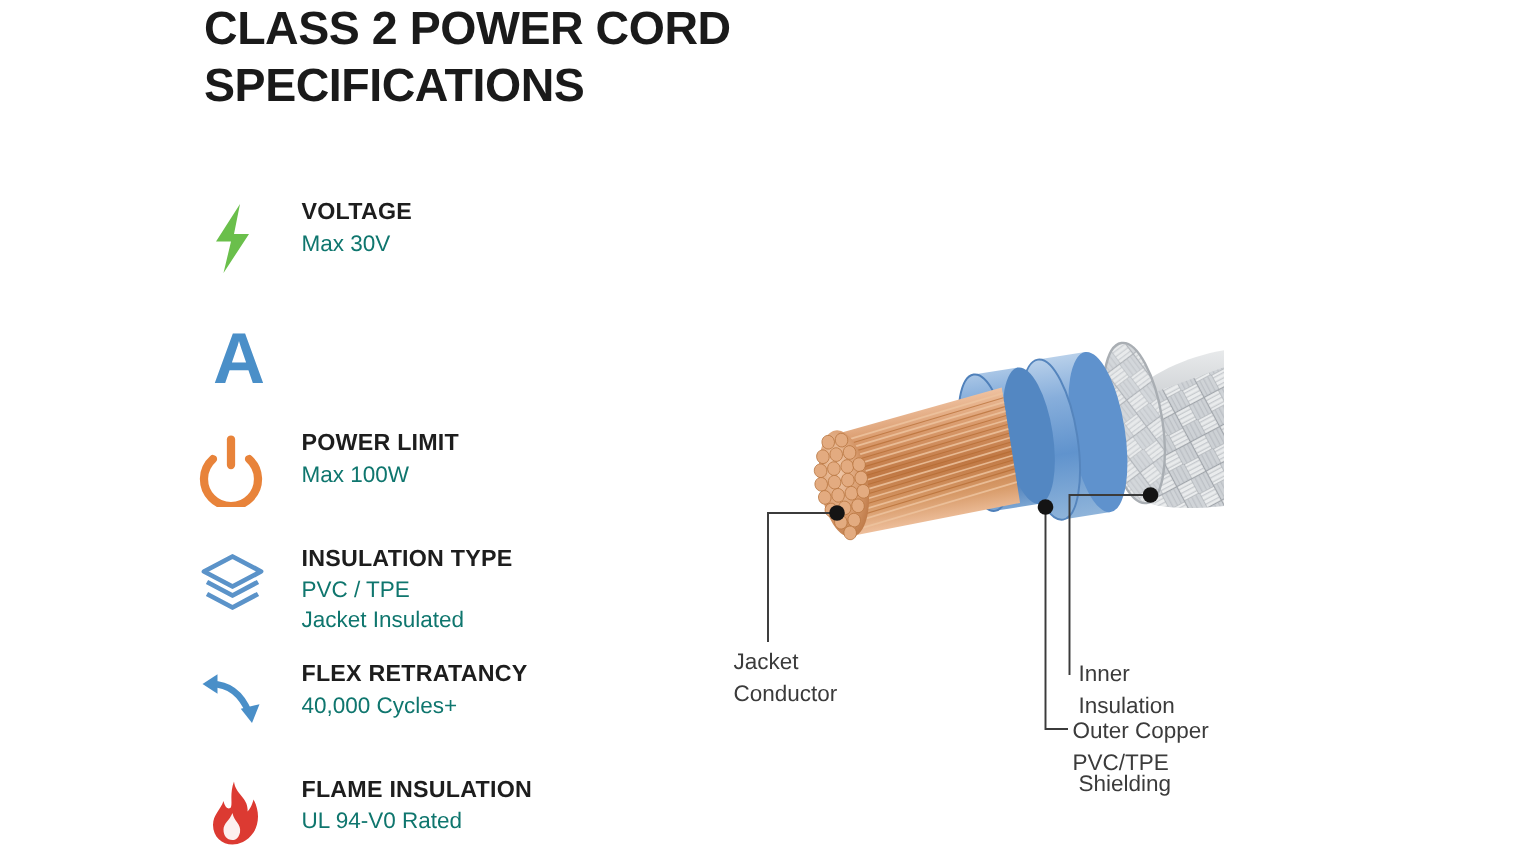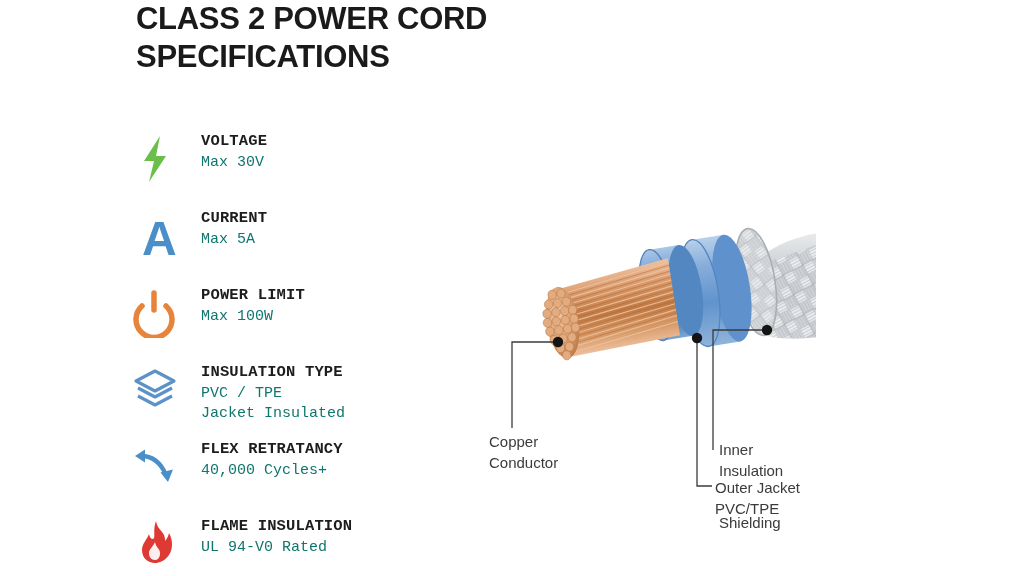--- a/index.html
+++ b/index.html
@@ -50,21 +50,20 @@
     left: 0px;
     top: 4px;
     width: 54px;
     height: 50px;
   }
   .spec-icon svg { display: block; }
   .spec-text {
     position: absolute;
     left: 69px;
     top: 2px;
-    font-family: Liberation Mono, monospace;
   }
   .spec-title {
     font-size: 15.5px;
     font-weight: bold;
     letter-spacing: 0.15px;
     color: #1d1d1d;
     line-height: 1.28;
   }
   .spec-value {
     font-size: 15px;
@@ -122,24 +121,20 @@
         <div class="spec-value">Max 30V</div>
       </div>
     </div>
 
     <div class="spec-row">
       <span class="spec-icon">
         <svg viewBox="0 0 54 50" width="54" height="50">
           <text x="10" y="44" font-family="Liberation Sans, sans-serif" font-size="48" font-weight="bold" fill="#4A8FC8">A</text>
         </svg>
       </span>
-      <div class="spec-text">
-        <div class="spec-title">CURRENT</div>
-        <div class="spec-value">Max 5A</div>
-      </div>
     </div>
 
     <div class="spec-row">
       <span class="spec-icon">
         <svg viewBox="0 0 54 50" width="54" height="50">
           <path d="M10 18 A18 18 0 1 0 34 18" stroke="#E8833A" stroke-width="5.5" fill="none" stroke-linecap="round"></path>
           <line x1="22" y1="5" x2="22" y2="22" stroke="#E8833A" stroke-width="5.5" stroke-linecap="round"></line>
         </svg>
       </span>
       <div class="spec-text">
@@ -372,19 +367,19 @@
 
       <path d="M767 330 L713 330 L713 450"></path>
     </g>
     <g fill="#141414">
       <circle cx="558" cy="342" r="5.2"></circle>
       <circle cx="697" cy="338" r="5.2"></circle>
       <circle cx="767" cy="330" r="5.2"></circle>
     </g>
   </svg>
 
-  <div class="callout-label" id="callout-copper-label">Copper
+  <div class="callout-label" id="callout-copper-label">Jacket
 Conductor</div>
   <div class="callout-label" id="callout-inner-label">Inner Insulation</div>
-  <div class="callout-label" id="callout-outer-label">Outer Jacket PVC/TPE</div>
+  <div class="callout-label" id="callout-outer-label">Outer Copper PVC/TPE</div>
   <div class="callout-label" id="callout-shield-label">Shielding</div>
 
 </div>
 
 </body></html>

